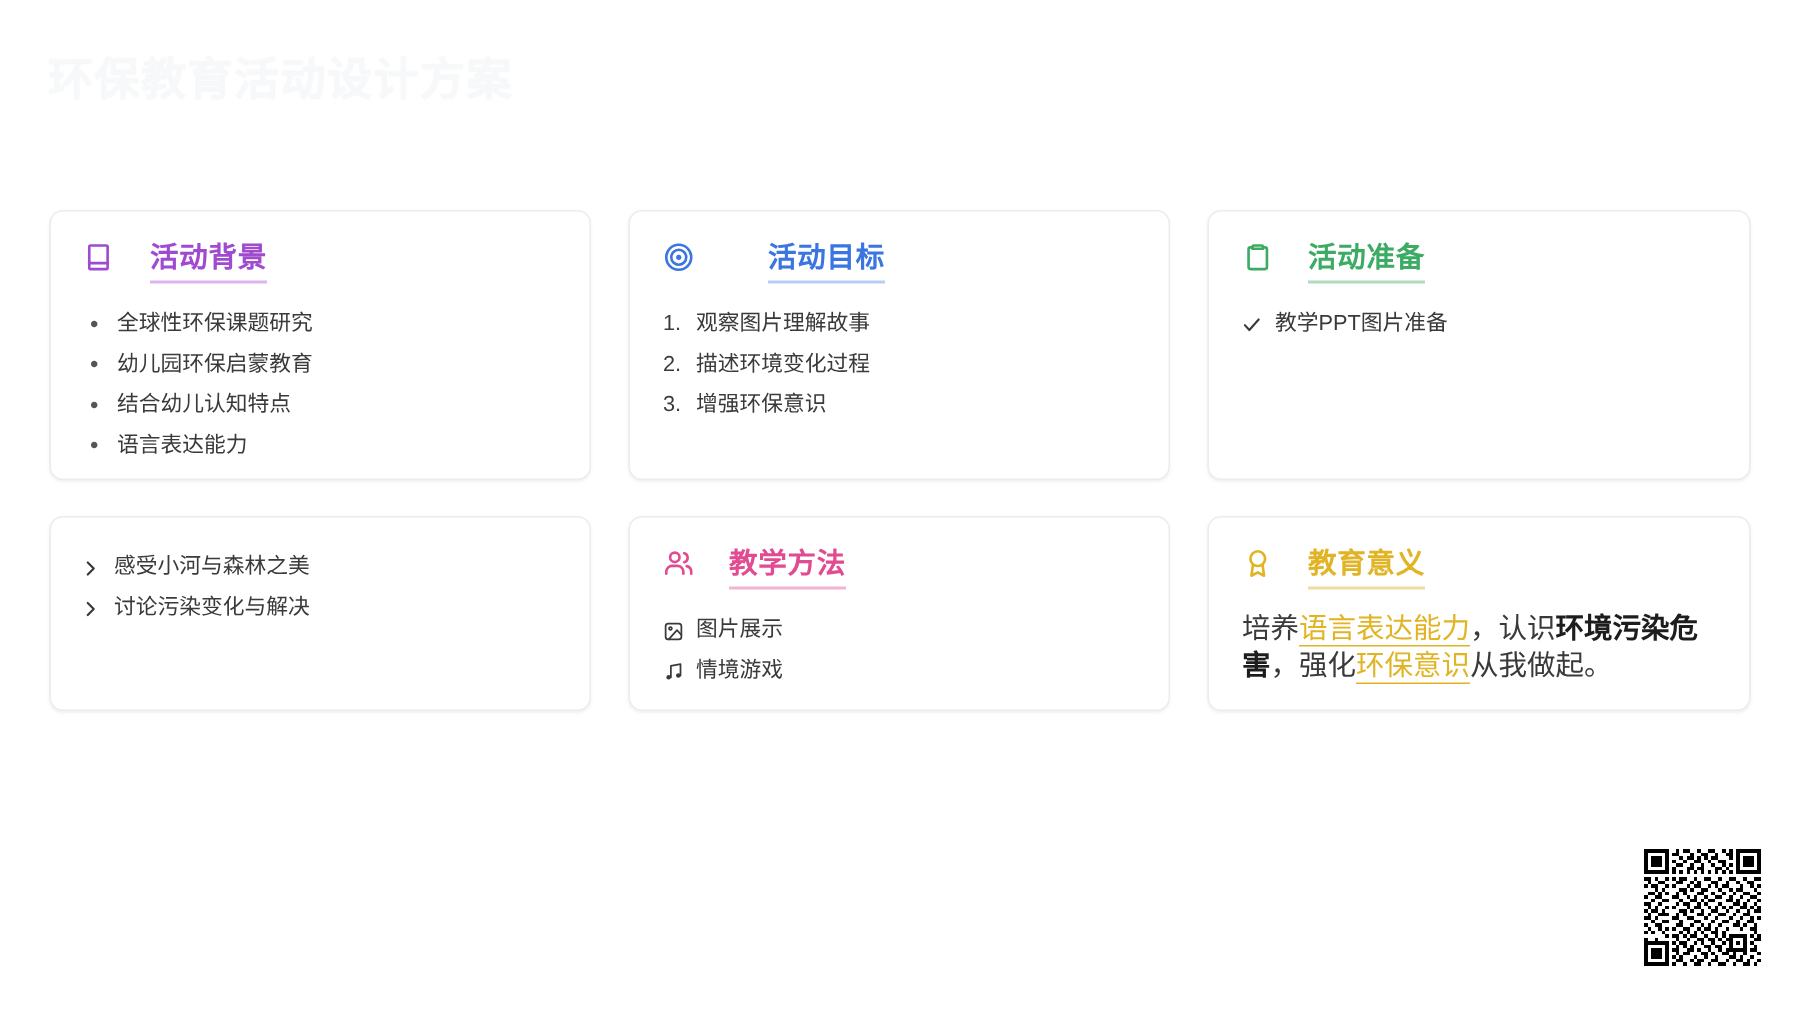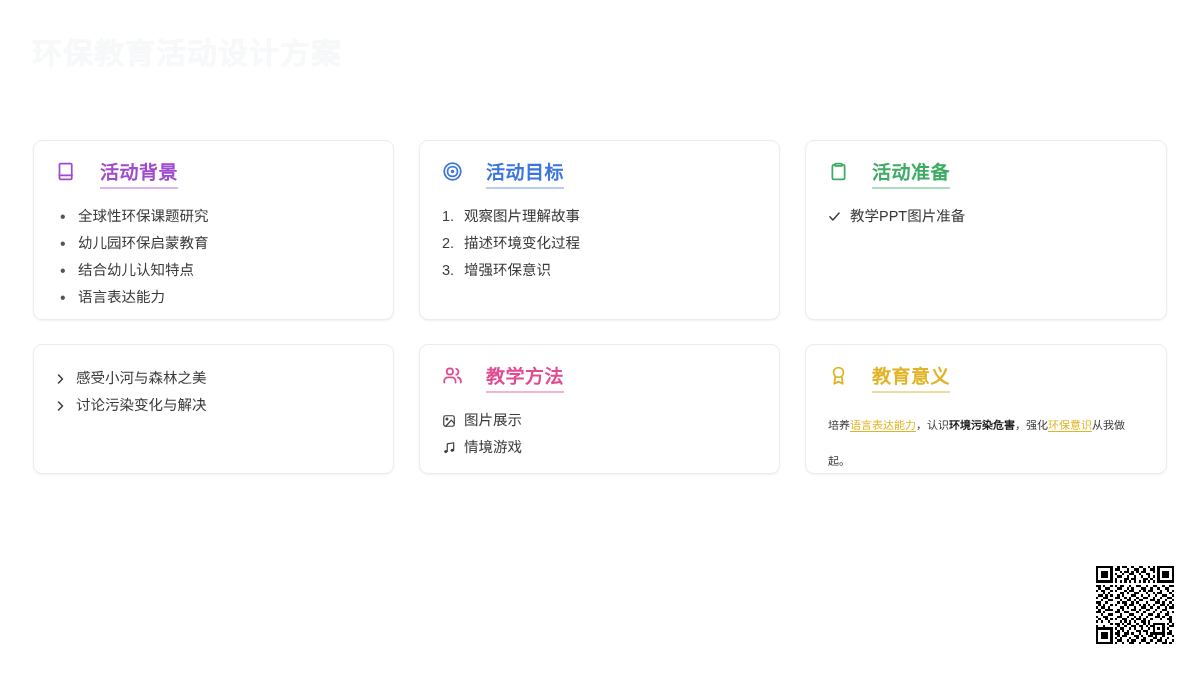--- a/index.html
+++ b/index.html
@@ -88,22 +88,22 @@
 
   
   .t-purple { color: #a04ad0; }
   .t-blue   { color: #3b76e0; }
   .t-green  { color: #3cab63; }
   .t-orange { color: #e8762c; }
   .t-pink   { color: #e04b92; }
   .t-gold   { color: #e0b424; }
 
   .t-purple .card-title { border-bottom-color: #dbb6ef; }
-  .t-blue   .card-title { border-bottom-color: #b7cdf3; }
-  .t-green  .card-title { border-bottom-color: #aedcbe; }
+  .t-blue   .card-title { border-bottom-color: #b7cdf3; margin-left: 26px; }
+  .t-green  .card-title { border-bottom-color: #aedcbe; font-family: Liberation Mono, monospace; }
   .t-orange .card-title { border-bottom-color: #f4c49e; }
   .t-pink   .card-title { border-bottom-color: #f2b4d2; }
   .t-gold   .card-title { border-bottom-color: #eedca0; }
 
   
   .item-list { list-style: none; }
 
   .item {
     display: flex;
     align-items: flex-start;
@@ -133,22 +133,22 @@
   .marker.chev { width: 20px; }
   .marker.chev svg { width: 9px; height: 12px; display:block; margin-top: 8px; }
   
   .marker.glyph { width: 22px; }
   .marker.glyph svg { width: 14px; height: 14px; display:block; margin-top: 7px; }
 
   .item-text { flex: 1 1 auto; }
 
   
   .para {
-    font-size: 11px;
-    line-height: 36px;
+    font-size: 19px;
+    line-height: 25px;
     color: #3a3a3a;
   }
   .para .hl-link {
     color: #e0b424;
     border-bottom: 1px solid #e0b424;
   }
   .para .hl-bold {
     color: #1d1d1d;
     font-weight: 700;
   }

